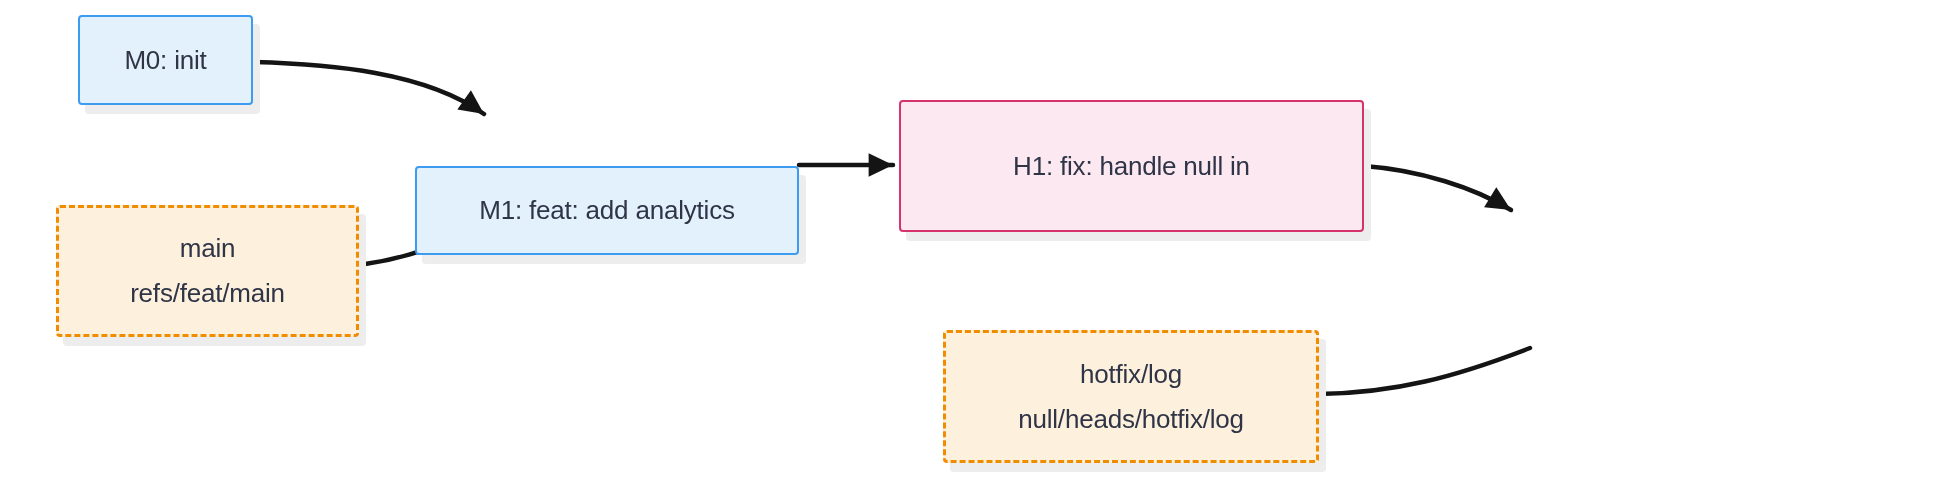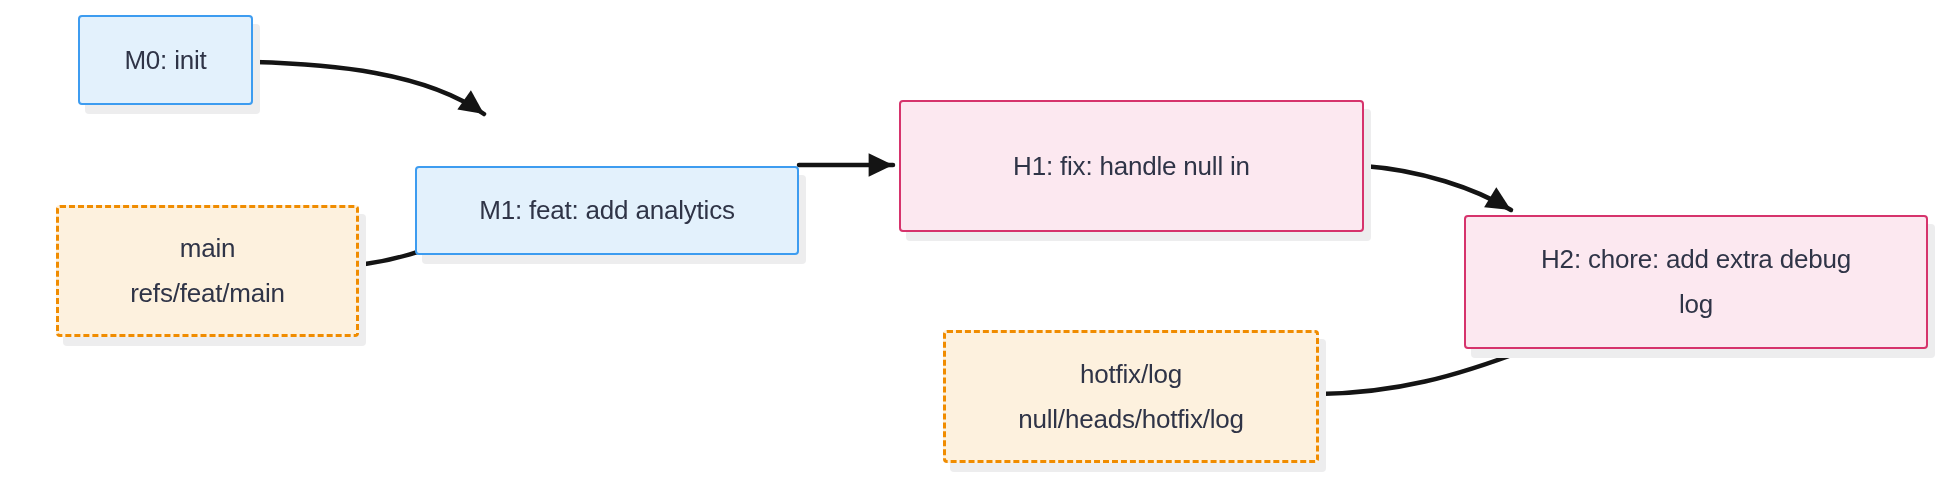--- a/index.html
+++ b/index.html
@@ -75,24 +75,20 @@
   </div>
 
   <div class="node commit-main node-m1">
     <span class="label-line">M1: feat: add analytics</span>
   </div>
 
   <div class="node commit-hotfix node-h1">
     <span class="label-line">H1: fix: handle null in</span>
   </div>
 
-  <div class="node commit-hotfix node-h2">
-    <span class="label-line">H2: chore: add extra debug</span>
-    <span class="label-line">log</span>
-  </div>
 
   <div class="node branch-ref node-main">
     <span class="label-line">main</span>
     <span class="label-line">refs/feat/main</span>
   </div>
 
   <div class="node branch-ref node-hotfix">
     <span class="label-line">hotfix/log</span>
     <span class="label-line">null/heads/hotfix/log</span>
   </div>

